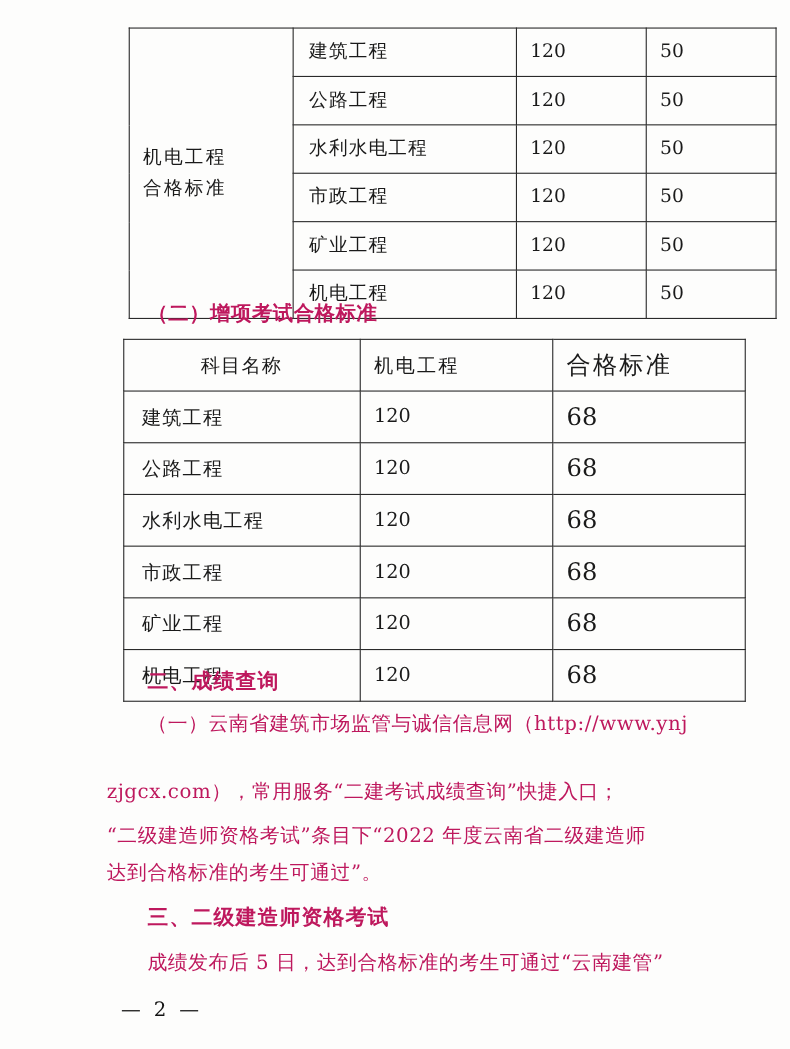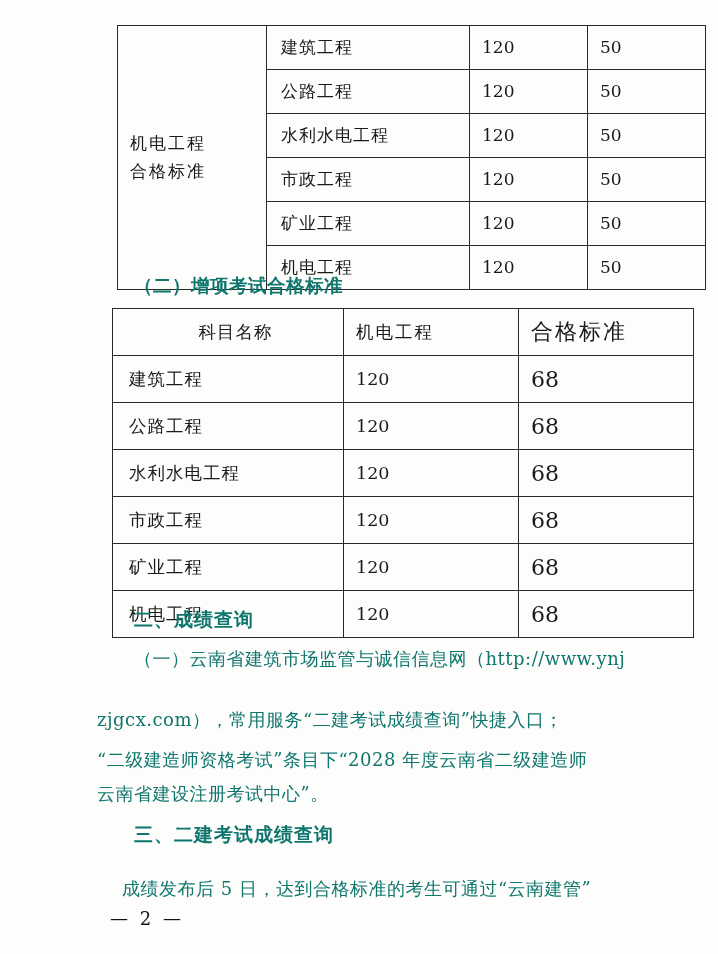--- a/index.html
+++ b/index.html
@@ -69,21 +69,21 @@
     line-height: 1.6;
     letter-spacing: 2px;
   }
 
   
   .para {
     position: absolute;
     font-size: 18px;
     letter-spacing: 0.5px;
     line-height: 1.55;
-    color: #0f766e;
+    color: #be185d;
   }
   #sub-heading-2 {
     left: 134px;
     top: 272px;
     font-size: 18.5px;
     font-weight: 600;
   }
 
   
   #table-two {
@@ -109,21 +109,21 @@
   #table-two .c2-full {
     width: 161px;
     font-size: 17.5px;
   }
   #table-two .c2-pass {
     width: 161px;
     font-size: 22px;
   }
   #table-two th.c2-name {
     text-align: center;
-    padding-left: 16px;
+    padding-left: 0;
   }
 
   
   #section-heading-2 {
     left: 134px;
     top: 605px;
     font-weight: 600;
     font-size: 19px;
     letter-spacing: 1px;
   }
@@ -132,21 +132,21 @@
   #para-2-line-1 { left: 134px; top: 712px; }
   #para-2-line-2 { left: 97px;  top: 746px; }
   #para-2-line-3 { left: 97px;  top: 780px; }
   #section-heading-3 {
     left: 134px;
     top: 820px;
     font-weight: 600;
     font-size: 19px;
     letter-spacing: 1px;
   }
-  #para-3-line-1 { left: 122px; top: 862px; margin-top: 13px; }
+  #para-3-line-1 { left: 134px; top: 862px; }
 
   
   #page-number {
     position: absolute;
     left: 110px;
     top: 908px;
     font-size: 18px;
     letter-spacing: 3px;
     color: #111;
   }
@@ -237,21 +237,21 @@
         <td class="c2-pass">68</td>
       </tr>
     </tbody>
   </table>
 
   <div class="para" id="section-heading-2">二、成绩查询</div>
 
   <div class="para" id="para-1-line-1">（一）云南省建筑市场监管与诚信信息网（http://www.ynj</div>
   <div class="para" id="para-1-line-2">zjgcx.com），常用服务“二建考试成绩查询”快捷入口；</div>
 
-  <div class="para" id="para-2-line-2">“二级建造师资格考试”条目下“2028 年度云南省二级建造师</div>
-  <div class="para" id="para-2-line-3">云南省建设注册考试中心”。</div>
-
-  <div class="para" id="section-heading-3">三、二建考试成绩查询</div>
+  <div class="para" id="para-2-line-2">“二级建造师资格考试”条目下“2022 年度云南省二级建造师</div>
+  <div class="para" id="para-2-line-3">达到合格标准的考生可通过”。</div>
+
+  <div class="para" id="section-heading-3">三、二级建造师资格考试</div>
   <div class="para" id="para-3-line-1">成绩发布后 5 日，达到合格标准的考生可通过“云南建管”</div>
 
   <div id="page-number">— 2 —</div>
 
 </div>
 
 </body></html>

